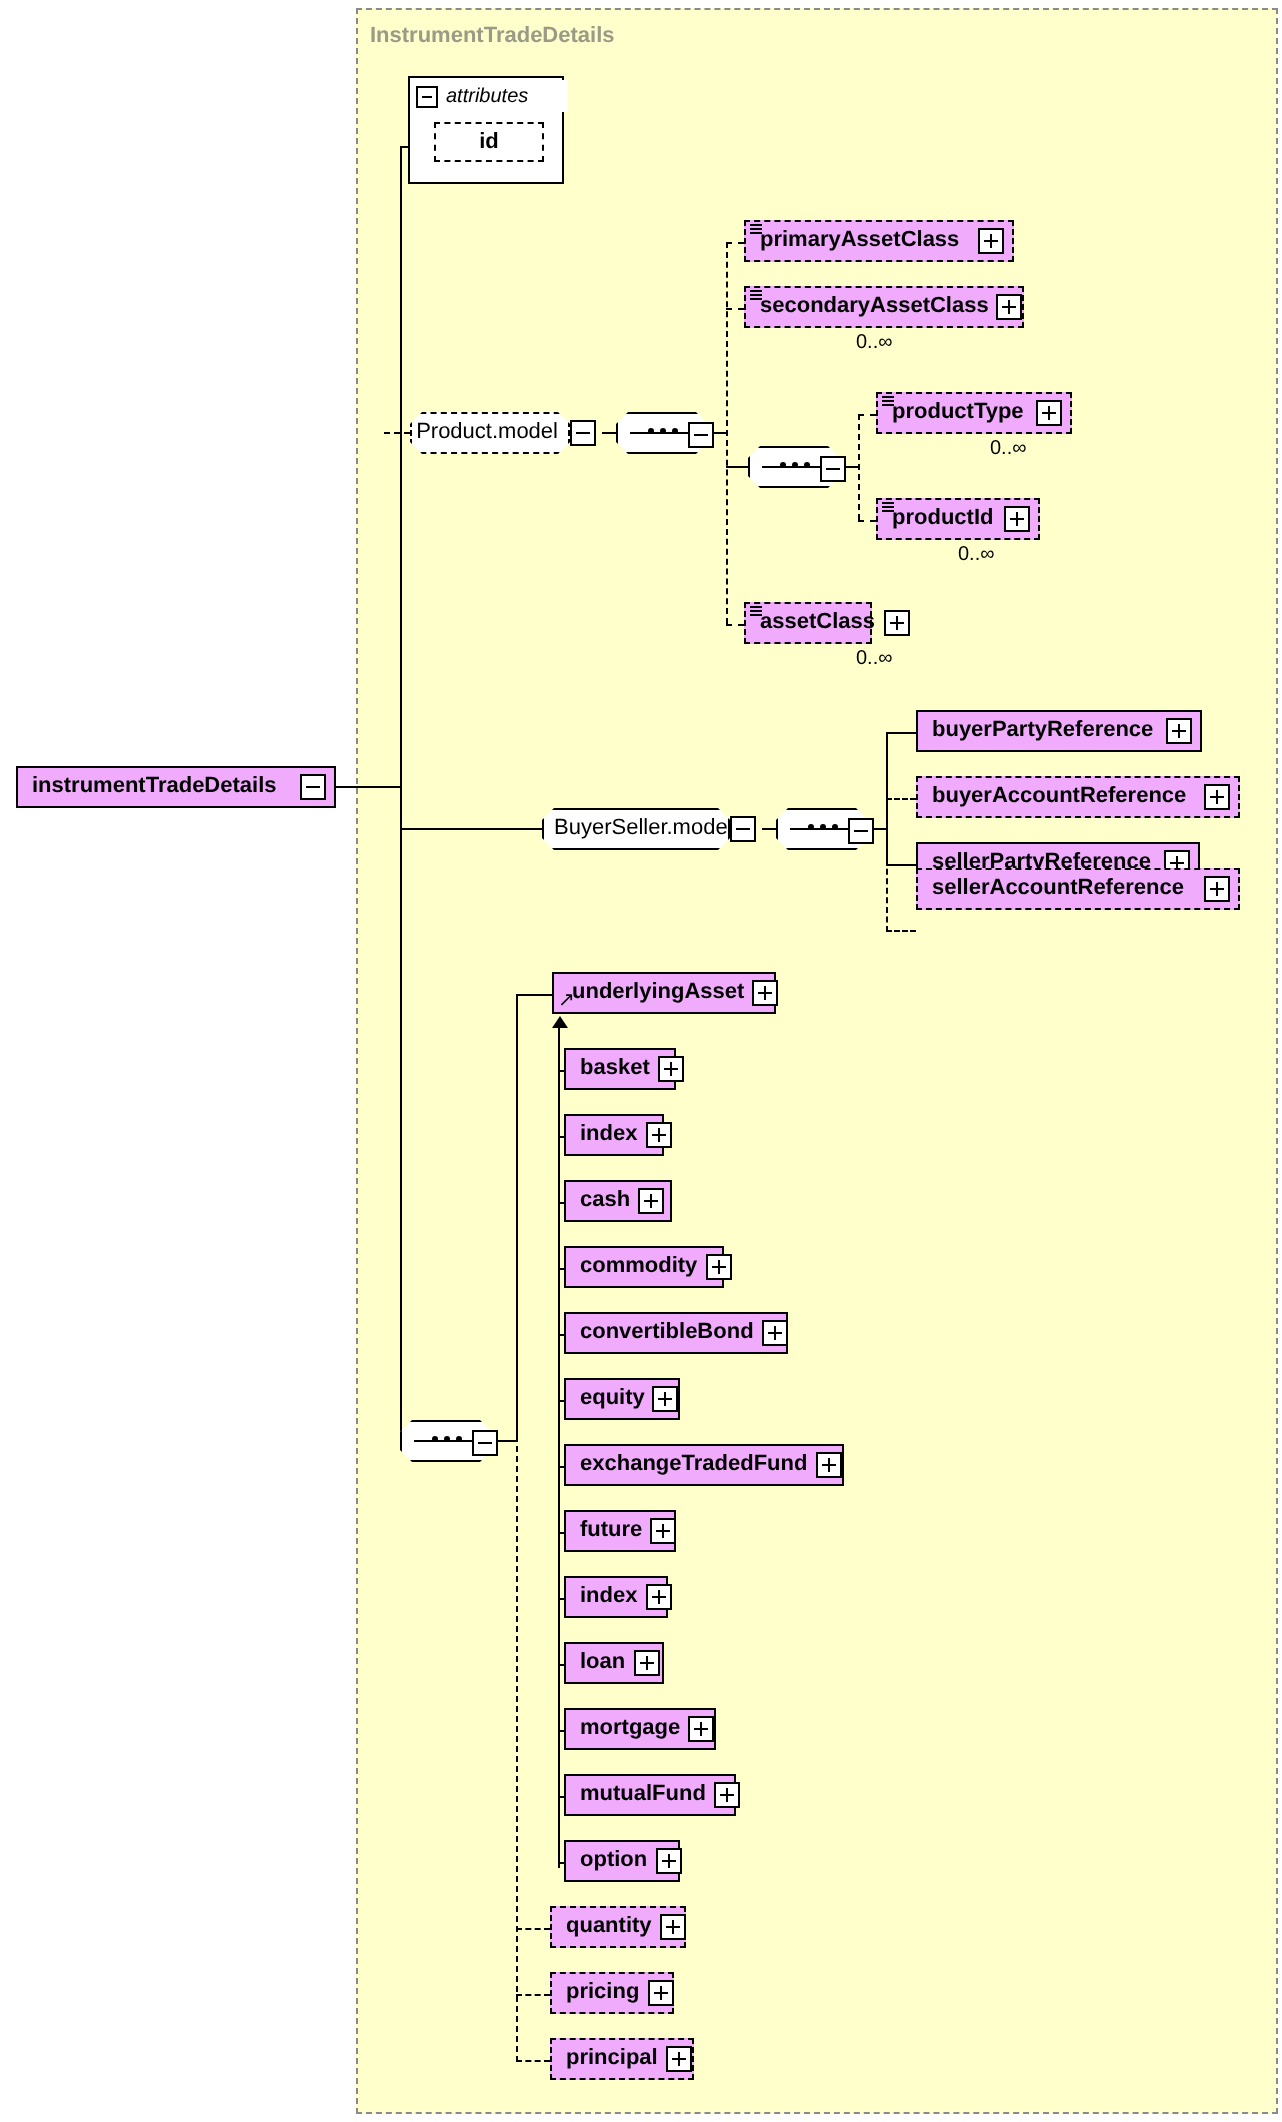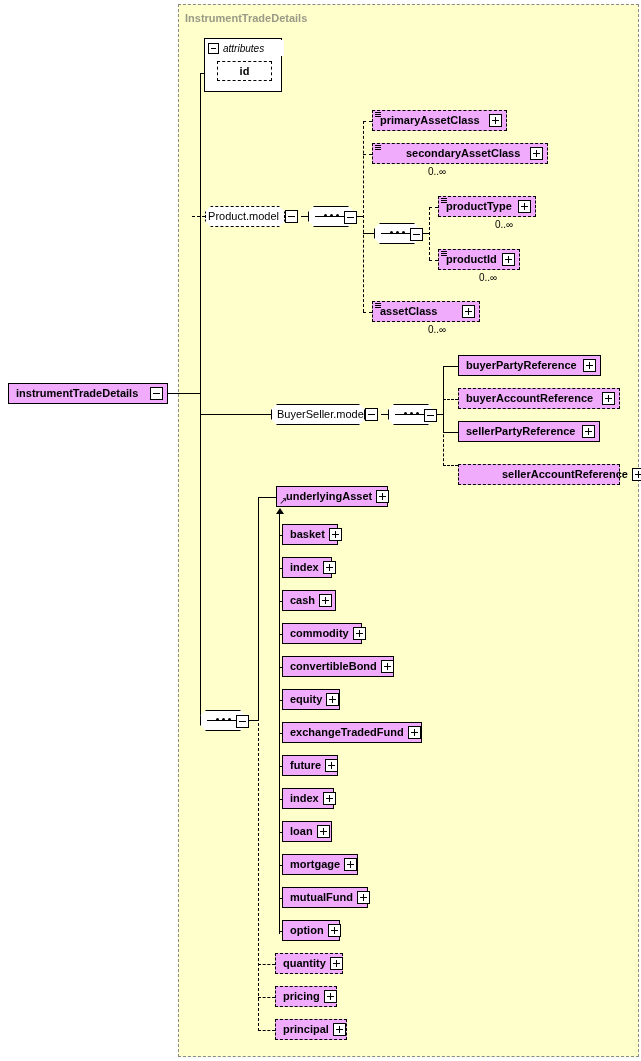--- a/index.html
+++ b/index.html
@@ -132,21 +132,21 @@
         <i></i>
         <i></i>
         <i></i>
       </span>
     <span class="nlabel">primaryAssetClass</span>
     <span class="tgl plus" style="margin-left:auto;"></span>
     <span class="shadow" style="width:133px;"></span>
   </div>
 
   <div class="dln h" style="left:363px;top:154px;width:9px;"></div>
-  <div class="node opt" style="left:372px;top:143px;width:176px;padding-left:26px;">
+  <div class="node opt" style="left:372px;top:143px;width:140px;">
     <span class="seqmark">
         <i></i>
         <i></i>
         <i></i>
       </span>
     <span class="nlabel">secondaryAssetClass</span>
     <span class="tgl plus" style="margin-left:auto;"></span>
     <span class="shadow" style="width:146px;"></span>
   </div>
   <div class="occ" style="left:428px;top:166px;">0..∞</div>
@@ -185,21 +185,21 @@
         <i></i>
         <i></i>
       </span>
     <span class="nlabel">productId</span>
     <span class="tgl plus" style="margin-left:auto;"></span>
     <span class="shadow" style="width:80px;"></span>
   </div>
   <div class="occ" style="left:479px;top:272px;">0..∞</div>
 
   <div class="dln h" style="left:363px;top:312px;width:9px;"></div>
-  <div class="node opt" style="left:372px;top:301px;width:108px;">
+  <div class="node opt" style="left:372px;top:301px;width:64px;">
     <span class="seqmark">
         <i></i>
         <i></i>
         <i></i>
       </span>
     <span class="nlabel">assetClass</span>
     <span class="tgl plus" style="margin-left:auto;"></span>
     <span class="shadow" style="width:86px;"></span>
   </div>
   <div class="occ" style="left:428px;top:324px;">0..∞</div>
@@ -243,21 +243,21 @@
   </div>
 
   <div class="ln h" style="left:443px;top:432px;width:15px;"></div>
   <div class="node" style="left:458px;top:421px;width:142px;">
     <span class="nlabel">sellerPartyReference</span>
     <span class="tgl plus" style="margin-left:auto;"></span>
     <span class="shadow" style="width:141px;"></span>
   </div>
 
   <div class="dln h" style="left:443px;top:465px;width:15px;"></div>
-  <div class="node opt" style="left:458px;top:464px;width:162px;padding-left:36px;">
+  <div class="node opt" style="left:458px;top:434px;width:162px;">
     <span class="nlabel">sellerAccountReference</span>
     <span class="tgl plus" style="margin-left:auto;"></span>
     <span class="shadow" style="width:160px;"></span>
   </div>
 
   <div class="seqnode" style="left:200px;top:710px;">
     <div class="body"></div>
     <div class="bar"></div>
     <div class="d" style="left:16px;"></div>
     <div class="d" style="left:22px;"></div>

